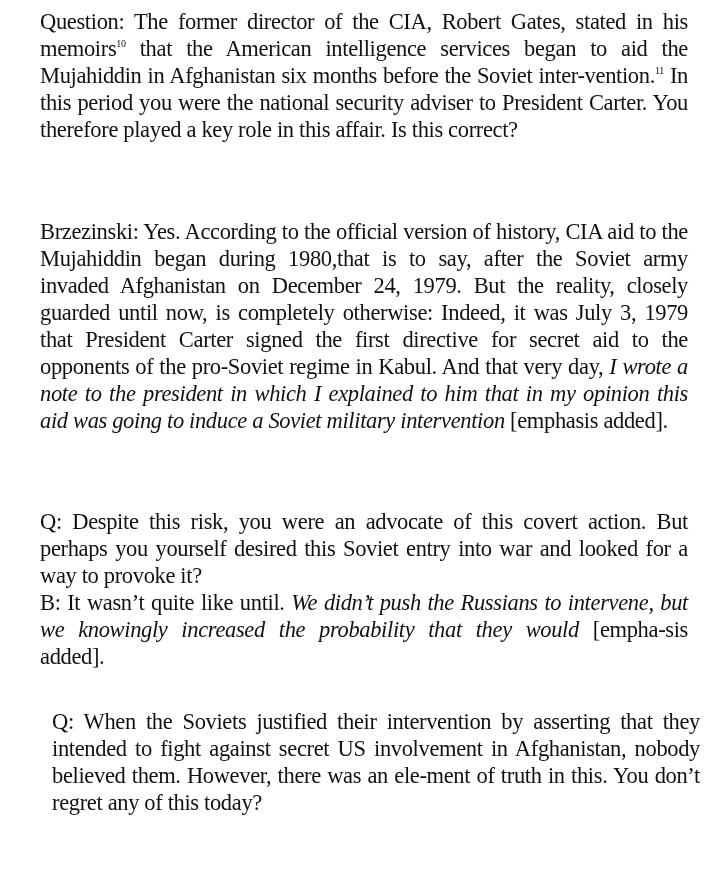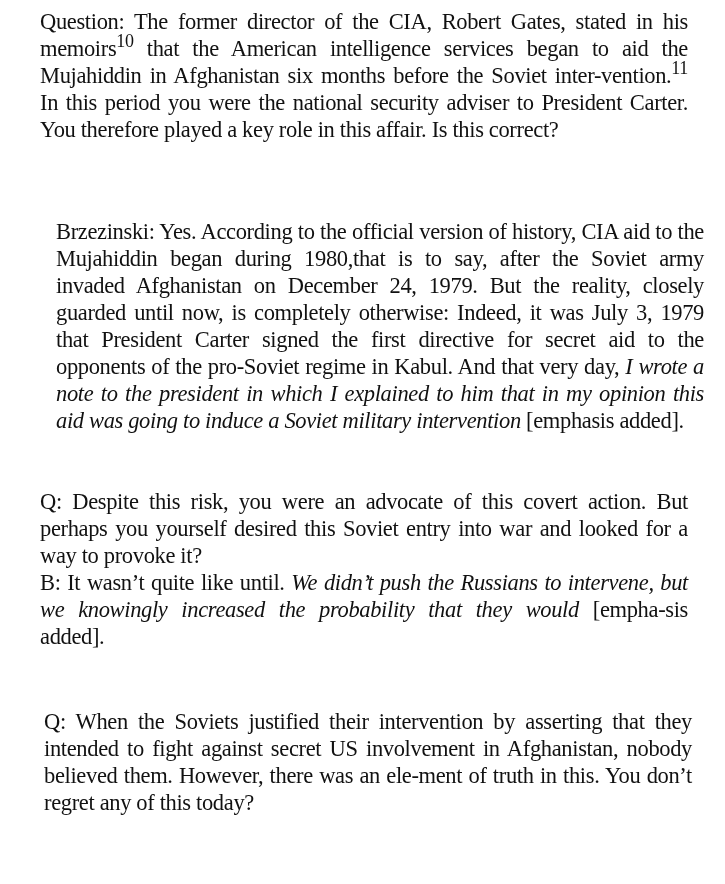--- a/index.html
+++ b/index.html
@@ -5,24 +5,24 @@
   html, body { margin: 0; padding: 0; background: #ffffff; }
   body { width: 725px; height: 884px; overflow: hidden; position: relative; }
   .page {
     position: absolute; left: 40px; top: 8px; width: 648px;
     font-family: "Liberation Serif", "DejaVu Serif", serif;
     font-size: 22.5px; line-height: 27px; color: #111111;
     letter-spacing: -0.35px;
   }
   .para { margin: 0; text-align: justify; text-align-last: left; hyphens: manual; }
   .p1 { margin-top: 0; }
-  .p2 { position: absolute; top: 210px; left: 16px; width: 648px; font-family: Liberation Serif, serif; }
-  .p3 { position: absolute; top: 480px; left: 0; width: 648px; }
-  .p4 { position: absolute; top: 700px; left: 4px; width: 648px; }
-  sup { font-size: 18px; line-height: 0; vertical-align: 9px; margin-top: 10px; }
+  .p2 { position: absolute; top: 210px; left: 0; width: 648px; font-family: Liberation Serif, serif; }
+  .p3 { position: absolute; top: 500px; left: 0; width: 648px; }
+  .p4 { position: absolute; top: 700px; left: 12px; width: 648px; }
+  sup { font-size: 10px; line-height: 0; vertical-align: 9px; margin-top: 10px; }
   em { font-style: italic; }
 </style>
 </head>
 <body>
 
 <div class="page">
   <p class="para p1">
     <span>Question: The former director of the CIA, Robert Gates, stated in his memoirs</span><sup>10</sup><span> that the American intelligence services began to aid the Mujahiddin in Afghanistan six months before the Soviet inter-vention.</span><sup>11</sup><span> In this period you were the national security adviser to President Carter. You therefore played a key role in this affair. Is this correct?</span>
   </p>
 

